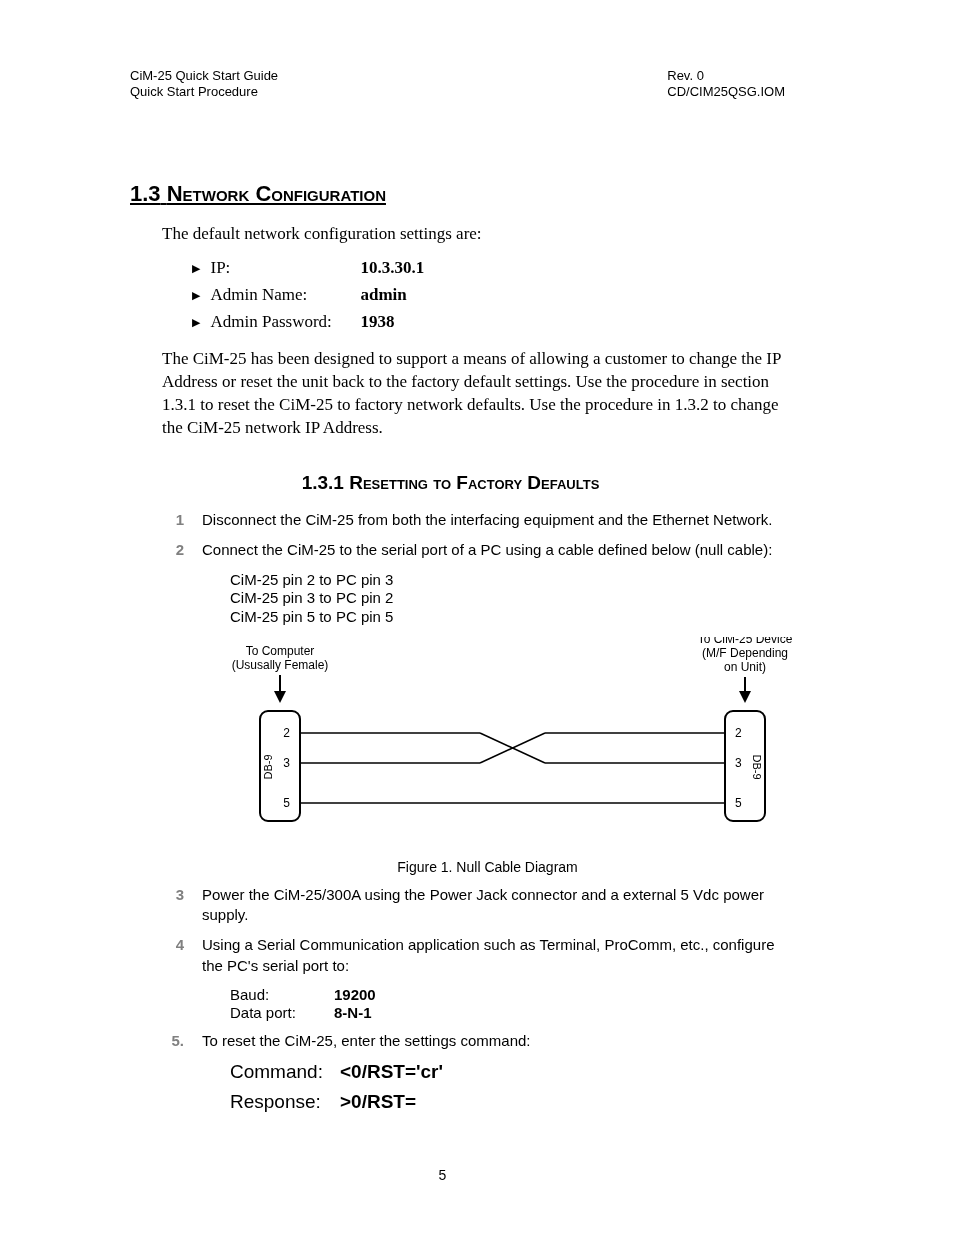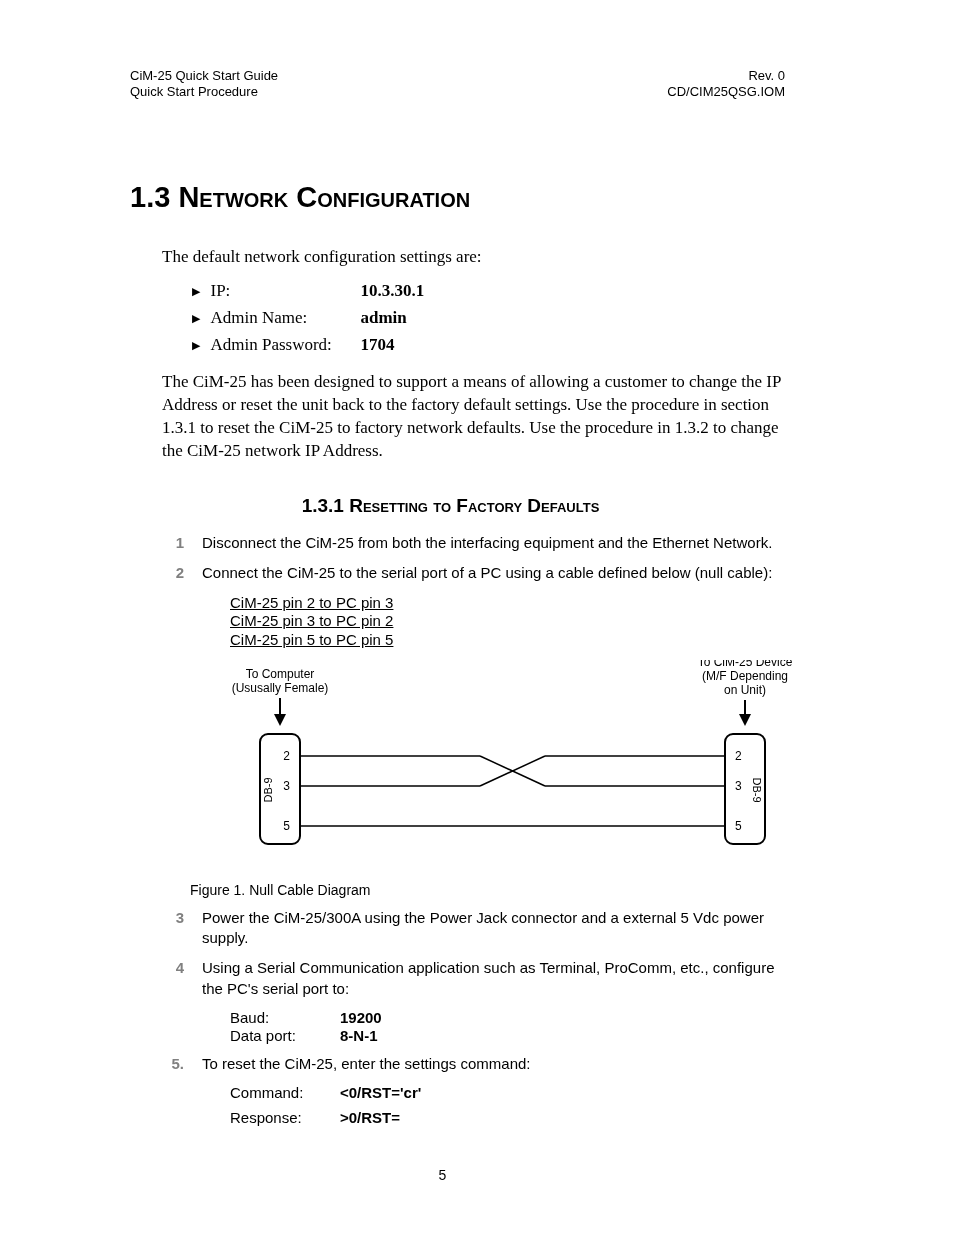--- a/index.html
+++ b/index.html
@@ -17,27 +17,28 @@
     padding: 68px 100px 60px 130px;
   }
   .hdr {
     font-family: Arial, Helvetica, sans-serif;
     font-size: 13px;
     display: flex;
     justify-content: space-between;
     line-height: 1.25;
   }
   .hdr .left, .hdr .right { white-space: pre; }
-  .hdr .right { text-align: right; }
+  .hdr .right { text-align: left; }
   h2.section {
     font-family: Arial, Helvetica, sans-serif;
     font-weight: bold;
     font-variant: small-caps;
-    font-size: 29px;
-    margin: 80px 0 32px 0;
+    font-size: 22px;
+    margin: 80px 0 16px 0;
+    text-decoration: underline;
   }
   h3.subsection {
     font-family: Arial, Helvetica, sans-serif;
     font-weight: bold;
     font-variant: small-caps;
     font-size: 19px;
     margin: 32px 0 16px -14px;
     text-align: center;
   }
   .body-text {
@@ -79,44 +80,44 @@
     width: 14px;
     flex: 0 0 14px;
     text-align: right;
   }
   .step .txt { flex: 1; }
   .pinblock {
     font-family: Arial, Helvetica, sans-serif;
     font-size: 15px;
     margin: 6px 0 6px 100px;
     line-height: 1.25;
-    text-decoration: underline;
   }
   .serialblock {
     font-family: Arial, Helvetica, sans-serif;
     font-size: 15px;
     margin: 4px 0 6px 100px;
   }
-  .sb-row { display: flex; gap: 10px; margin: 1px 0; }
+  .sb-row { display: flex; gap: 4px; margin: 1px 0; }
   .sb-label { width: 100px; }
   .sb-val { font-weight: bold; text-align: right; }
   .cmdblock {
     font-family: Arial, Helvetica, sans-serif;
-    font-size: 15px;
+    font-size: 19px;
     margin: 8px 0 6px 100px;
   }
   .cmd-row { display: flex; gap: 0; margin: 8px 0; }
   .cmd-label { width: 110px; }
   .cmd-val { font-weight: bold; }
   .figure-wrap {
     margin: 10px 0 6px 60px;
   }
   .figure-caption {
     font-family: Arial, Helvetica, sans-serif;
     font-size: 14px;
+    text-align: center;
     margin: 18px 0 10px 0;
   }
   .pagenum {
     position: absolute;
     bottom: 52px;
     left: 0; right: 0;
     text-align: center;
     font-family: Arial, Helvetica, sans-serif;
     font-size: 14px;
   }
@@ -154,21 +155,21 @@
         <span class="bl-val">10.3.30.1</span>
       </div>
       <div class="bullet-row">
         <span class="tri">▶</span>
         <span class="bl-label">Admin Name:</span>
         <span class="bl-val">admin</span>
       </div>
       <div class="bullet-row">
         <span class="tri">▶</span>
         <span class="bl-label">Admin Password:</span>
-        <span class="bl-val">1704</span>
+        <span class="bl-val">1938</span>
       </div>
     </div>
 
     <div class="para">The CiM-25 has been designed to support a means of allowing a customer to change the IP Address or reset the unit back to the factory default settings. Use the procedure in section 1.3.1 to reset the CiM-25 to factory network defaults. Use the procedure in 1.3.2 to change the CiM-25 network IP Address.</div>
   </div>
 
   <h3 class="subsection">
     <span>1.3.1</span>
     <span>Resetting to Factory Defaults</span>
   </h3>

